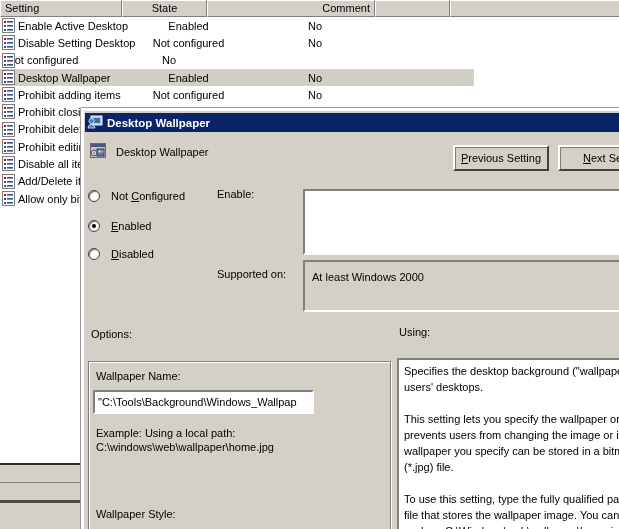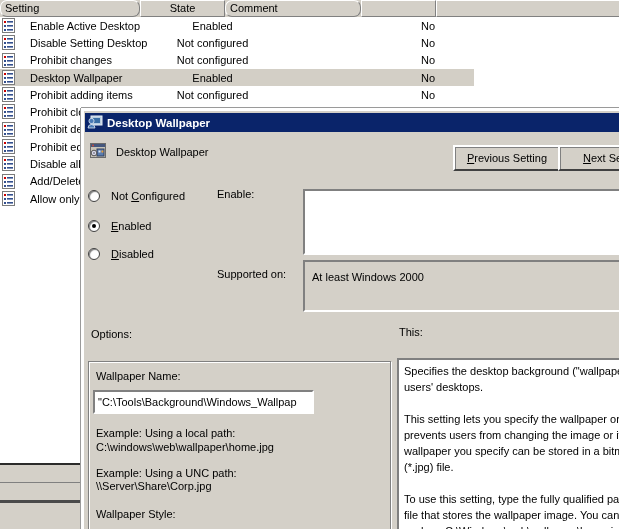--- a/index.html
+++ b/index.html
@@ -11,32 +11,32 @@
 
   
   .listview { position:absolute; left:0; top:0; width:619px; height:463px; background:#fff; }
   .lheader { display:flex; height:17px; background:#d4d0c8; }
   .hcell {
     height:17px; line-height:15px; background:#d4d0c8;
     border-top:1px solid #fff; border-left:1px solid #fff;
     border-right:1px solid #808080; border-bottom:1px solid #808080;
     padding:0 4px; white-space:nowrap; overflow:hidden;
   }
-  .hcell.c0 { width:140px; text-align:left;border-radius:7px; }
+  .hcell.c0 { width:122px; text-align:left; }
   .hcell.c1 { width:85px;  text-align:center; }
-  .hcell.c2 { width:136px; text-align:left;border-radius:7px; }
+  .hcell.c2 { width:168px; text-align:right; }
   .hcell.c3 { width:75px; }
   .hcell.fill { flex:1; border-right:none; }
   .lrows {}
   .lrow { position:relative; height:17.3px; display:flex; align-items:center; width:619px; }
   .lrow.selected { background:linear-gradient(to right,#d3cfc6 0,#d3cfc6 474px,transparent 474px); }
-  .cell { white-space:nowrap; overflow:hidden;margin-left:12px; }
+  .cell { white-space:nowrap; overflow:hidden; }
   .cell.setting { width:146px; padding-left:18px; }
   .cell.state   { width:85px; text-align:center; }
-  .cell.comment { width:168px; text-align:right; }
+  .cell.comment { width:168px; text-align:center; }
   .row-icon { position:absolute; left:2px; top:1px; width:13px; height:15px; }
 
   
   .below-list   { position:absolute; left:0; top:463px; width:619px; height:66px; background:#d4d0c8; }
   .pane-edge    { position:absolute; left:0; top:463px; width:619px; height:2px; background:#2b2b2b; }
   .below-line1  { position:absolute; left:0; top:482px; width:619px; height:1px; background:#808080; }
   .below-line2  { position:absolute; left:0; top:500px; width:619px; height:3px; background:#4a4a4a; }
 
   
   .dialog {
@@ -52,21 +52,21 @@
   .tb-icon { width:16px; height:15px; }
 
   .setting-head-icon { position:absolute; left:6px; top:32px; width:16px; height:16px; }
   .setting-head-label { position:absolute; left:32px; top:35px; white-space:nowrap; }
 
   .btn {
     position:absolute; height:26px; background:#d4d0c8; text-align:center;
     border:2px solid; border-color:#fff #404040 #404040 #fff;
     box-shadow:1px 1px 0 #808080 inset; line-height:22px; cursor:default; white-space:nowrap;
   }
-  .btn.prev { left:369px; top:34px; width:108px; }
+  .btn.prev { left:369px; top:34px; width:96px; }
   .btn.next { left:474px; top:34px; width:110px; }
 
   .radio-row { position:absolute; left:4px; height:14px; display:flex; align-items:center; }
   .radio {
     width:12px; height:12px; border-radius:50%; background:#fff;
     border:1px solid #404040; box-shadow:inset 1px 1px 1px #808080; position:relative;
   }
   .radio.checked::after {
     content:""; position:absolute; left:3px; top:3px; width:4px; height:4px;
     border-radius:50%; background:#000;
@@ -147,21 +147,20 @@
       <div class="lrow">
     <svg class="row-icon" viewBox="0 0 13 15">
       <rect x="0.5" y="0.5" width="12" height="14" fill="#fff" stroke="#7b7b7b"></rect>
       <rect x="2" y="3" width="2" height="2" fill="#c00"></rect>
       <rect x="5" y="3" width="6" height="1.6" fill="#334f8d"></rect>
       <rect x="2" y="7" width="2" height="2" fill="#334f8d"></rect>
       <rect x="5" y="7" width="6" height="1.6" fill="#334f8d"></rect>
       <rect x="2" y="11" width="2" height="2" fill="#334f8d"></rect>
       <rect x="5" y="11" width="6" height="1.6" fill="#334f8d"></rect>
     </svg>
-    <div class="cell setting">Prohibit changes</div>
     <div class="cell state">Not configured</div>
     <div class="cell comment">No</div>
   </div>
       <div class="lrow selected">
     <svg class="row-icon" viewBox="0 0 13 15">
       <rect x="0.5" y="0.5" width="12" height="14" fill="#fff" stroke="#7b7b7b"></rect>
       <rect x="2" y="3" width="2" height="2" fill="#c00"></rect>
       <rect x="5" y="3" width="6" height="1.6" fill="#334f8d"></rect>
       <rect x="2" y="7" width="2" height="2" fill="#334f8d"></rect>
       <rect x="5" y="7" width="6" height="1.6" fill="#334f8d"></rect>
@@ -320,29 +319,27 @@
 
   <span class="lbl" style="left:133px; top:77px">Enable:</span>
   <div class="comment-box sunken"></div>
 
   <span class="lbl" style="left:133px; top:157px">Supported on:</span>
   <div class="supported-box sunken">
     <span>At least Windows 2000</span>
   </div>
 
   <span class="lbl" style="left:7px;   top:217px">Options:</span>
-  <span class="lbl" style="left:315px; top:215px">This:</span>
+  <span class="lbl" style="left:315px; top:215px">Using:</span>
 
   <div class="groupbox">
     <span class="gb-lbl" style="left:7px; top:8px">Wallpaper Name:</span>
     <div class="wall-input sunken">"C:\Tools\Background\Windows_Wallpap</div>
     <span class="gb-lbl" style="left:7px; top:79px">C:\windows\web\wallpaper\home.jpg</span>
     <span class="gb-lbl" style="left:7px; top:65px">Example: Using a local path:</span>
-    <span class="gb-lbl" style="left:7px; top:105px">Example: Using a UNC path:</span>
-    <span class="gb-lbl" style="left:7px; top:118px">\\Server\Share\Corp.jpg</span>
     <span class="gb-lbl" style="left:7px; top:146px">Wallpaper Style:</span>
   </div>
 
   <div class="helpbox sunken">
     <div>
         <div class="help-line">Specifies the desktop background ("wallpaper") displayed on all</div>
         <div class="help-line">users' desktops.</div>
         <div class="help-line"></div>
         <div class="help-line">This setting lets you specify the wallpaper on users' desktops and</div>
         <div class="help-line">prevents users from changing the image or its presentation. The</div>

